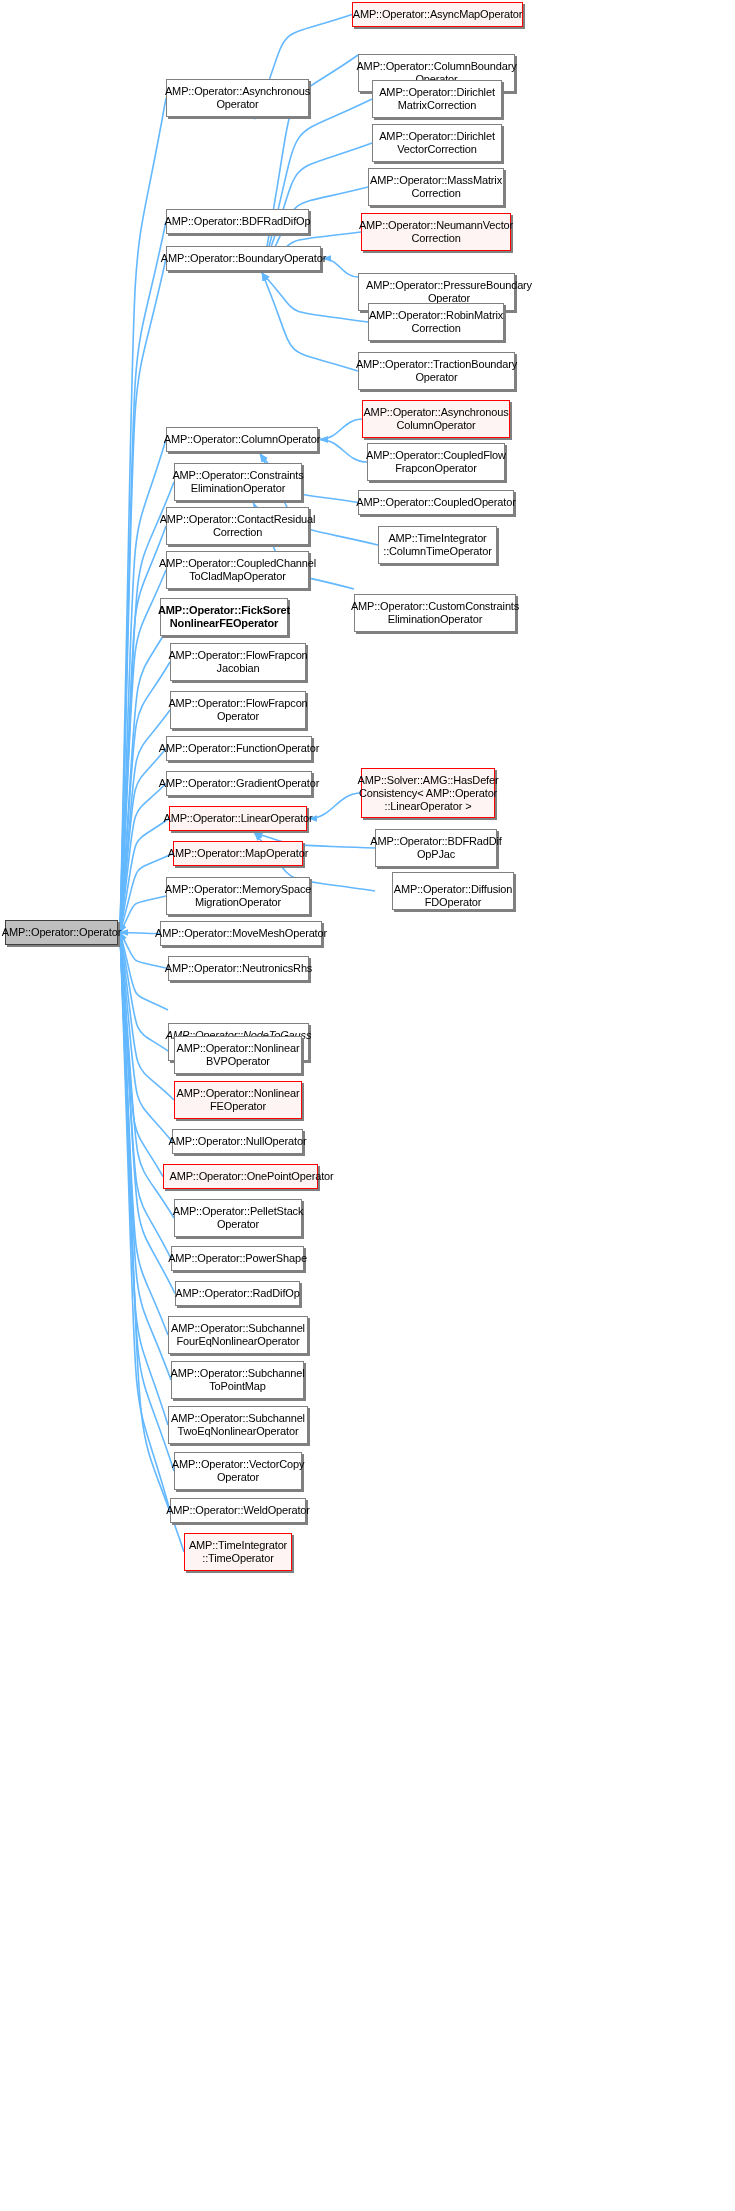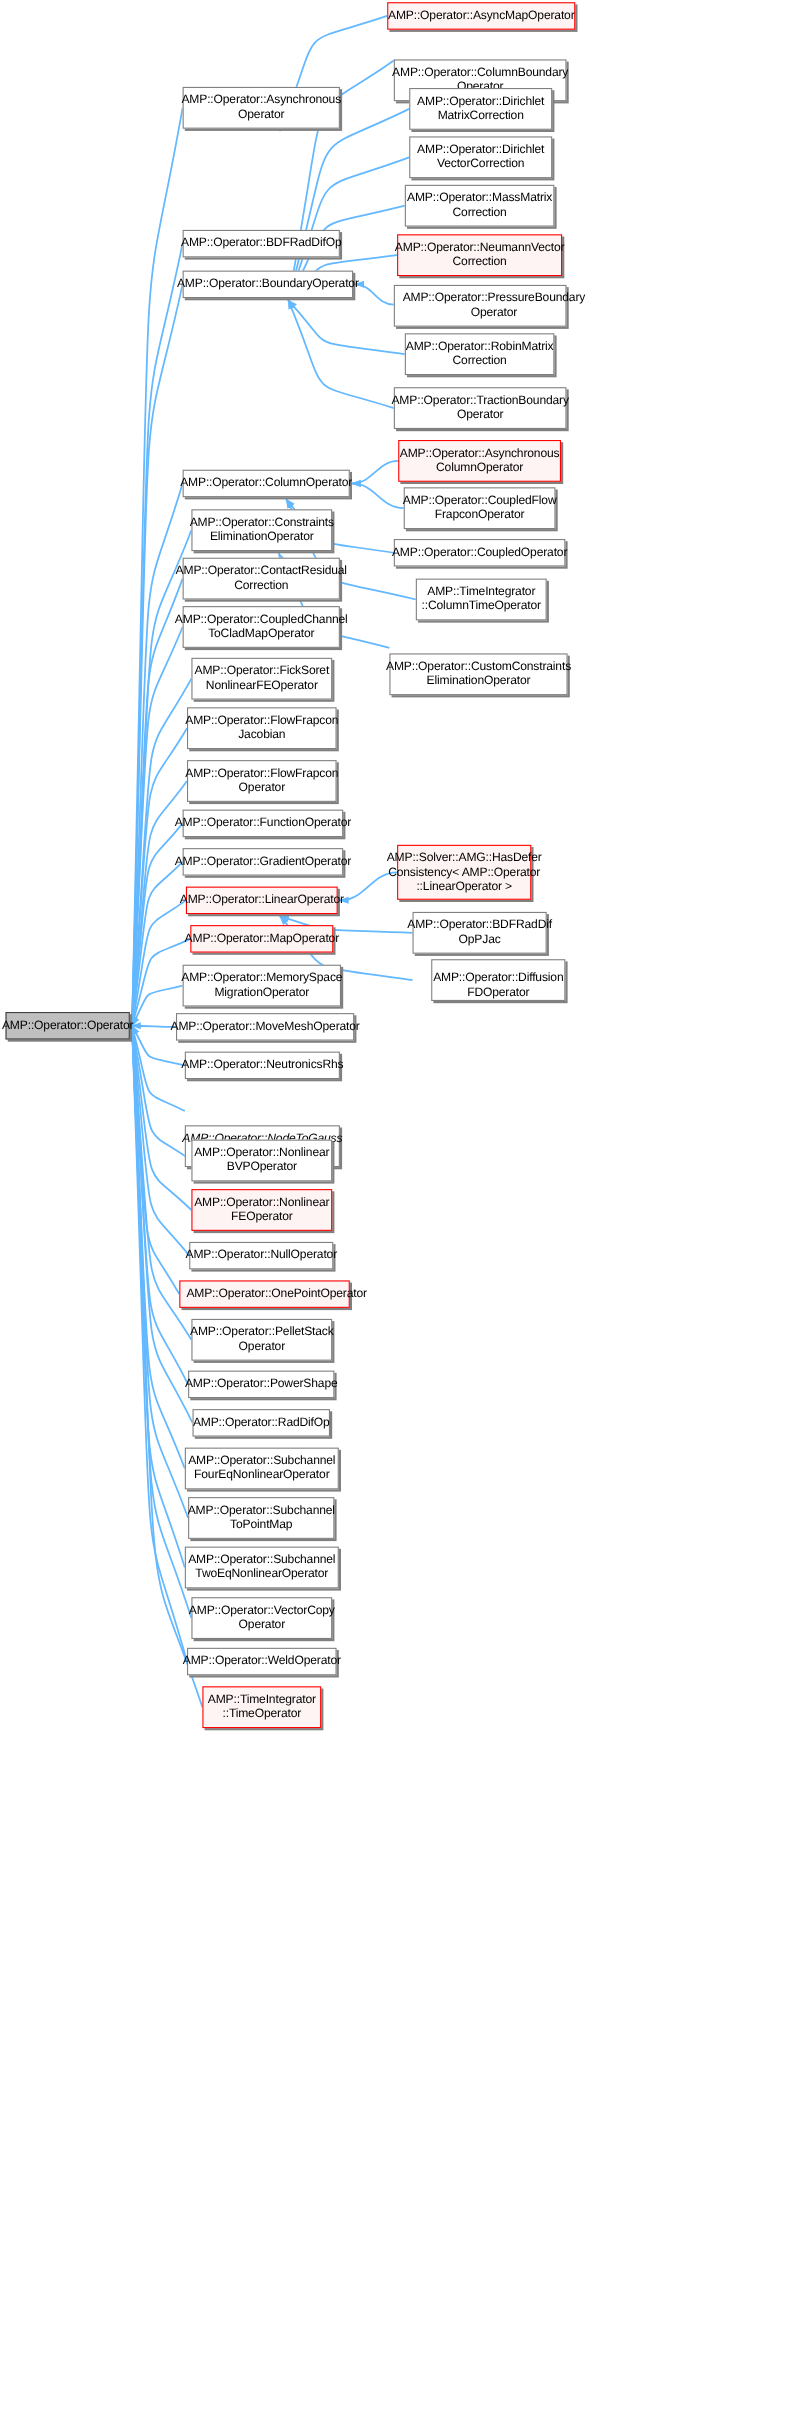--- a/index.html
+++ b/index.html
@@ -126,21 +126,21 @@
 VectorCorrection</span>
       </div>
       <div class="node" style="left: 368px; top: 168px; width: 136px; height: 38px;">
         <span>AMP::Operator::MassMatrix
 Correction</span>
       </div>
       <div class="node hl" style="left: 361px; top: 213px; width: 150px; height: 38px;">
         <span>AMP::Operator::NeumannVector
 Correction</span>
       </div>
-      <div class="node" style="left: 358px; top: 259px; width: 157px; height: 38px; padding-left: 27px;">
+      <div class="node" style="left: 358px; top: 273px; width: 157px; height: 38px; padding-left: 27px;">
         <span>AMP::Operator::PressureBoundary
 Operator</span>
       </div>
       <div class="node" style="left: 368px; top: 303px; width: 136px; height: 38px;">
         <span>AMP::Operator::RobinMatrix
 Correction</span>
       </div>
       <div class="node" style="left: 358px; top: 352px; width: 157px; height: 38px;">
         <span>AMP::Operator::TractionBoundary
 Operator</span>
@@ -172,42 +172,42 @@
 EliminationOperator</span>
       </div>
       <div class="node" style="left: 166px; top: 507px; width: 143px; height: 38px;">
         <span>AMP::Operator::ContactResidual
 Correction</span>
       </div>
       <div class="node" style="left: 166px; top: 551px; width: 143px; height: 38px;">
         <span>AMP::Operator::CoupledChannel
 ToCladMapOperator</span>
       </div>
-      <div class="node" style="left: 174px; top: 598px; width: 128px; height: 38px;">
+      <div class="node" style="left: 160px; top: 598px; width: 128px; height: 38px; font-weight: bold;">
         <span>AMP::Operator::FickSoret
 NonlinearFEOperator</span>
       </div>
       <div class="node" style="left: 170px; top: 643px; width: 136px; height: 38px;">
         <span>AMP::Operator::FlowFrapcon
 Jacobian</span>
       </div>
       <div class="node" style="left: 170px; top: 691px; width: 136px; height: 38px;">
         <span>AMP::Operator::FlowFrapcon
 Operator</span>
       </div>
       <div class="node" style="left: 166px; top: 736px; width: 146px; height: 25px;">
         <span>AMP::Operator::FunctionOperator</span>
       </div>
       <div class="node" style="left: 166px; top: 771px; width: 146px; height: 25px;">
         <span>AMP::Operator::GradientOperator</span>
       </div>
       <div class="node hl" style="left: 169px; top: 806px; width: 138px; height: 25px;">
         <span>AMP::Operator::LinearOperator</span>
       </div>
-      <div class="node hl" style="left: 361px; top: 768px; width: 122px; height: 50px;">
+      <div class="node hl" style="left: 361px; top: 768px; width: 134px; height: 50px;">
         <span>AMP::Solver::AMG::HasDefer
 Consistency&lt; AMP::Operator
 ::LinearOperator &gt;</span>
       </div>
       <div class="node" style="left: 375px; top: 829px; width: 122px; height: 38px;">
         <span>AMP::Operator::BDFRadDif
 OpPJac</span>
       </div>
       <div class="node" style="left: 392px; top: 872px; width: 122px; height: 38px; align-items: flex-end;">
         <span>AMP::Operator::Diffusion

